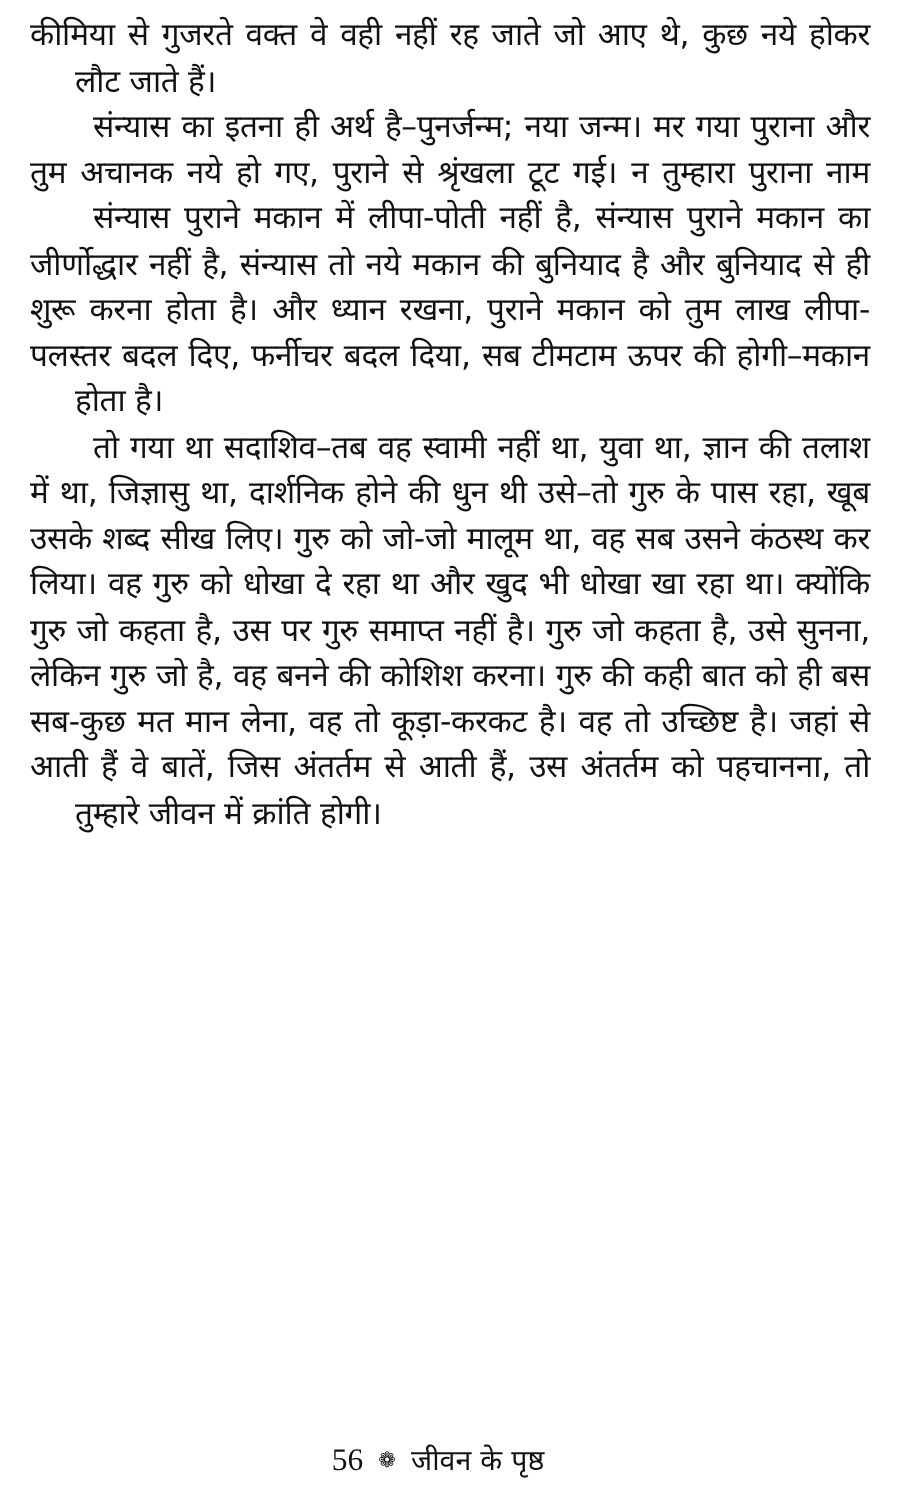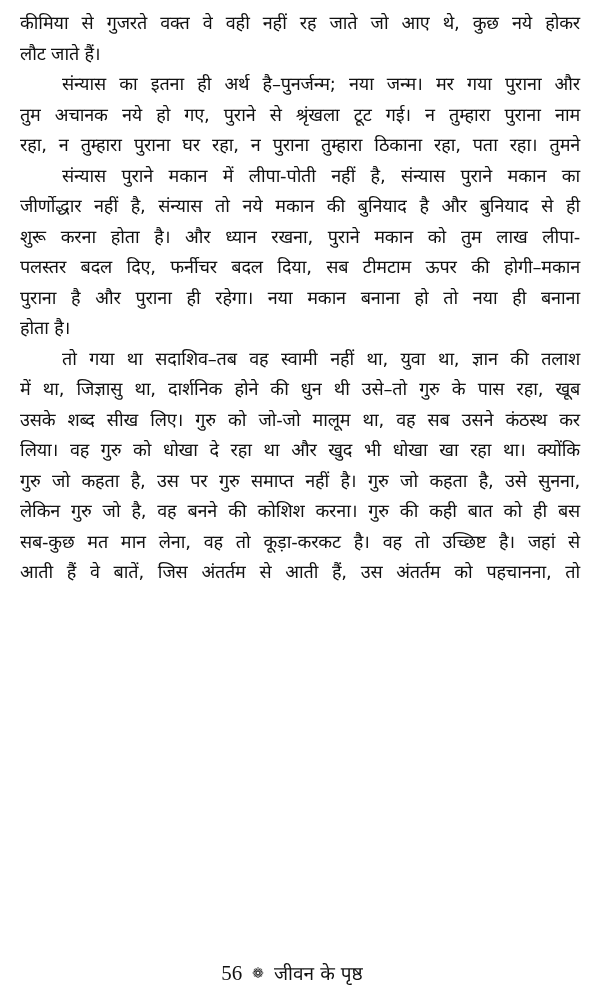--- a/index.html
+++ b/index.html
@@ -18,28 +18,29 @@
     .page {
       position: absolute;
       left: 20px;
       top: 8px;
       width: 560px;
     }
     .line {
       display: block;
       height: 30.5px;
       line-height: 30.5px;
-      font-size: 18px;
+      font-size: 21px;
       white-space: nowrap;
       text-align: justify;
       text-align-last: justify;
       letter-spacing: -0.2px;
     }
     .line.last {
       text-align-last: left;
+      margin-left: 30px;
     }
     .line.indent {
       padding-left: 42px;
     }
     .footer {
       position: absolute;
       left: 0;
       width: 584px;
       top: 958px;
       text-align: center;
@@ -63,41 +64,40 @@
 <div class="page">
 
   <div>
     <span class="line">कीमिया से गुजरते वक्त वे वही नहीं रह जाते जो आए थे, कुछ नये होकर</span>
     <span class="line last">लौट जाते हैं।</span>
   </div>
 
   <div>
     <span class="line indent">संन्यास का इतना ही अर्थ है–पुनर्जन्म; नया जन्म। मर गया पुराना और</span>
     <span class="line">तुम अचानक नये हो गए, पुराने से श्रृंखला टूट गई। न तुम्हारा पुराना नाम</span>
-    <span class="line">रहा, न तुम्हारा पुराना घर रहा, न पुराना तुम्हारा ठिकाना रहा, पता रहा। तुमने</span>
   </div>
 
   <div>
     <span class="line indent">संन्यास पुराने मकान में लीपा-पोती नहीं है, संन्यास पुराने मकान का</span>
     <span class="line">जीर्णोद्धार नहीं है, संन्यास तो नये मकान की बुनियाद है और बुनियाद से ही</span>
     <span class="line">शुरू करना होता है। और ध्यान रखना, पुराने मकान को तुम लाख लीपा-</span>
     <span class="line">पलस्तर बदल दिए, फर्नीचर बदल दिया, सब टीमटाम ऊपर की होगी–मकान</span>
-    <span class="line">पुराना है और पुराना ही रहेगा। नया मकान बनाना हो तो नया ही बनाना</span>
     <span class="line last">होता है।</span>
   </div>
 
   <div>
     <span class="line indent">तो गया था सदाशिव–तब वह स्वामी नहीं था, युवा था, ज्ञान की तलाश</span>
     <span class="line">में था, जिज्ञासु था, दार्शनिक होने की धुन थी उसे–तो गुरु के पास रहा, खूब</span>
     <span class="line">उसके शब्द सीख लिए। गुरु को जो-जो मालूम था, वह सब उसने कंठस्थ कर</span>
     <span class="line">लिया। वह गुरु को धोखा दे रहा था और खुद भी धोखा खा रहा था। क्योंकि</span>
     <span class="line">गुरु जो कहता है, उस पर गुरु समाप्त नहीं है। गुरु जो कहता है, उसे सुनना,</span>
     <span class="line">लेकिन गुरु जो है, वह बनने की कोशिश करना। गुरु की कही बात को ही बस</span>
     <span class="line">सब-कुछ मत मान लेना, वह तो कूड़ा-करकट है। वह तो उच्छिष्ट है। जहां से</span>
     <span class="line">आती हैं वे बातें, जिस अंतर्तम से आती हैं, उस अंतर्तम को पहचानना, तो</span>
+    <span class="line last">तुम्हारे जीवन में क्रांति होगी।</span>
   </div>
 
 
 </div>
 
 <div class="footer">
   <span class="pagenum">56</span>
   <span class="flower">❁</span>
   <span>जीवन के पृष्ठ</span>
 </div>

